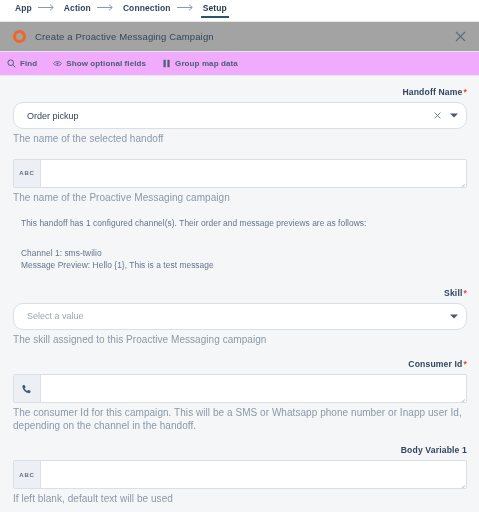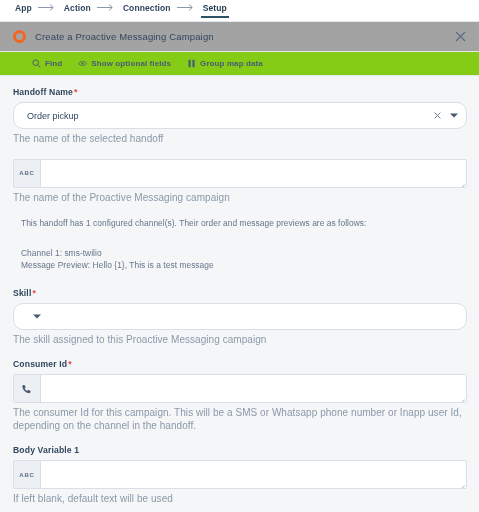--- a/index.html
+++ b/index.html
@@ -98,25 +98,25 @@
     align-items: center;
     justify-content: center;
     color: #5a6b80;
     cursor: pointer;
     flex: 0 0 auto;
   }
 
   
   .toolbar {
     height: 24px;
-    background: #84cc16;
+    background: #f0abfc;
     border-bottom: 1px solid #e3e8ee;
     display: flex;
     align-items: center;
-    padding-left: 32px;
+    padding-left: 7px;
     gap: 16px;
     flex: 0 0 auto;
   }
   .tool-btn {
     display: flex;
     align-items: center;
     gap: 4px;
     cursor: pointer;
     color: #4a5d75;
   }
@@ -145,20 +145,21 @@
   .field { margin-bottom: 13px; }
 
   .field-label {
     font-size: 8.6px;
     font-weight: 700;
     color: #31465f;
     letter-spacing: .15px;
     margin-bottom: 5px;
     display: block;
     white-space: nowrap;
+    text-align: right;
   }
   .req { color: #e8453c; font-weight: 700; margin-left: 1px; }
 
   .help {
     font-size: 10px;
     color: #8b99a9;
     margin-top: 4px;
     letter-spacing: .05px;
     line-height: 1.25;
   }
@@ -391,20 +392,21 @@
       <div class="info-gap"></div>
       <div class="info-line">Channel 1: sms-twilio</div>
       <div class="info-line">Message Preview: Hello {1}, This is a test message</div>
     </div>
 
     <div class="field">
       <label class="field-label">
         <span>Skill</span><span class="req">*</span>
       </label>
       <div class="control">
+        <span class="value placeholder">Select a value</span>
         <span class="ctrl-caret">
           <svg width="8" height="5" viewBox="0 0 8 5">
               <polygon points="0,0.6 8,0.6 4,4.6" fill="#47596e"></polygon>
             </svg>
         </span>
       </div>
       <div class="help">The skill assigned to this Proactive Messaging campaign</div>
     </div>
 
     <div class="field">

